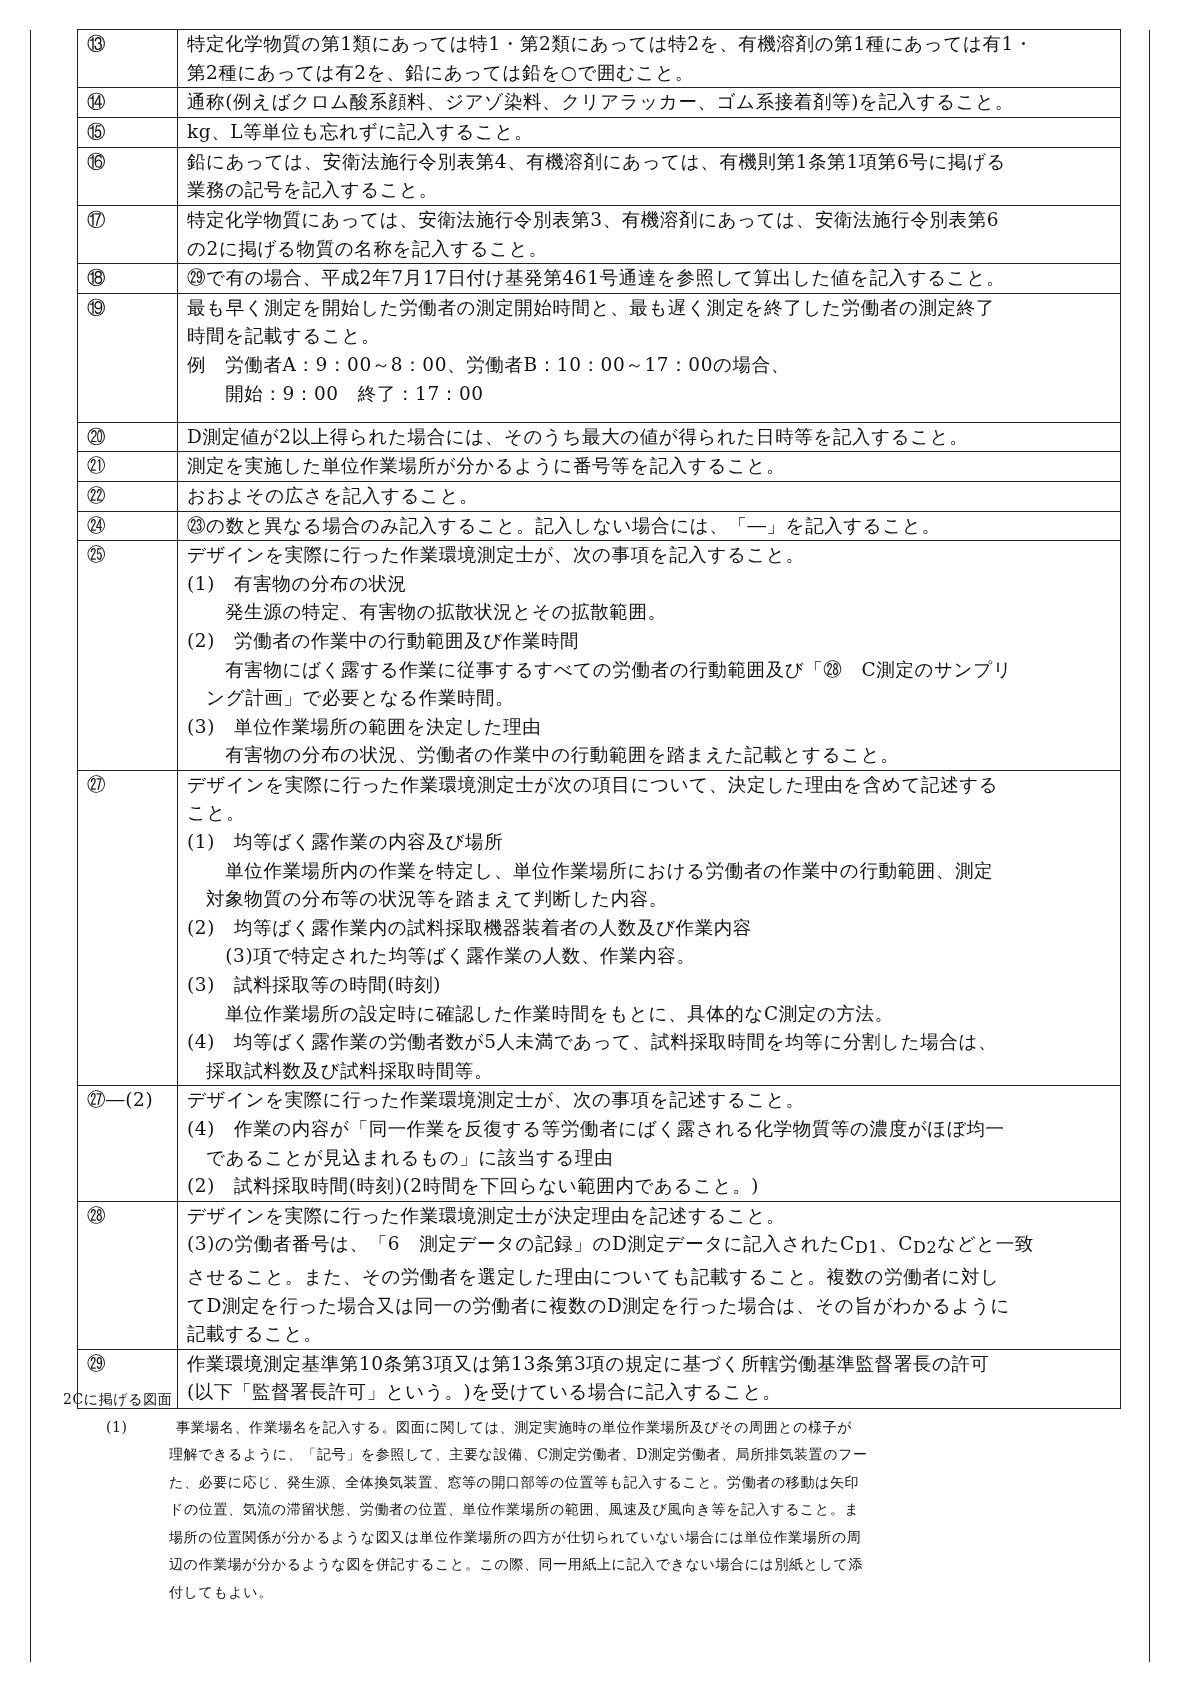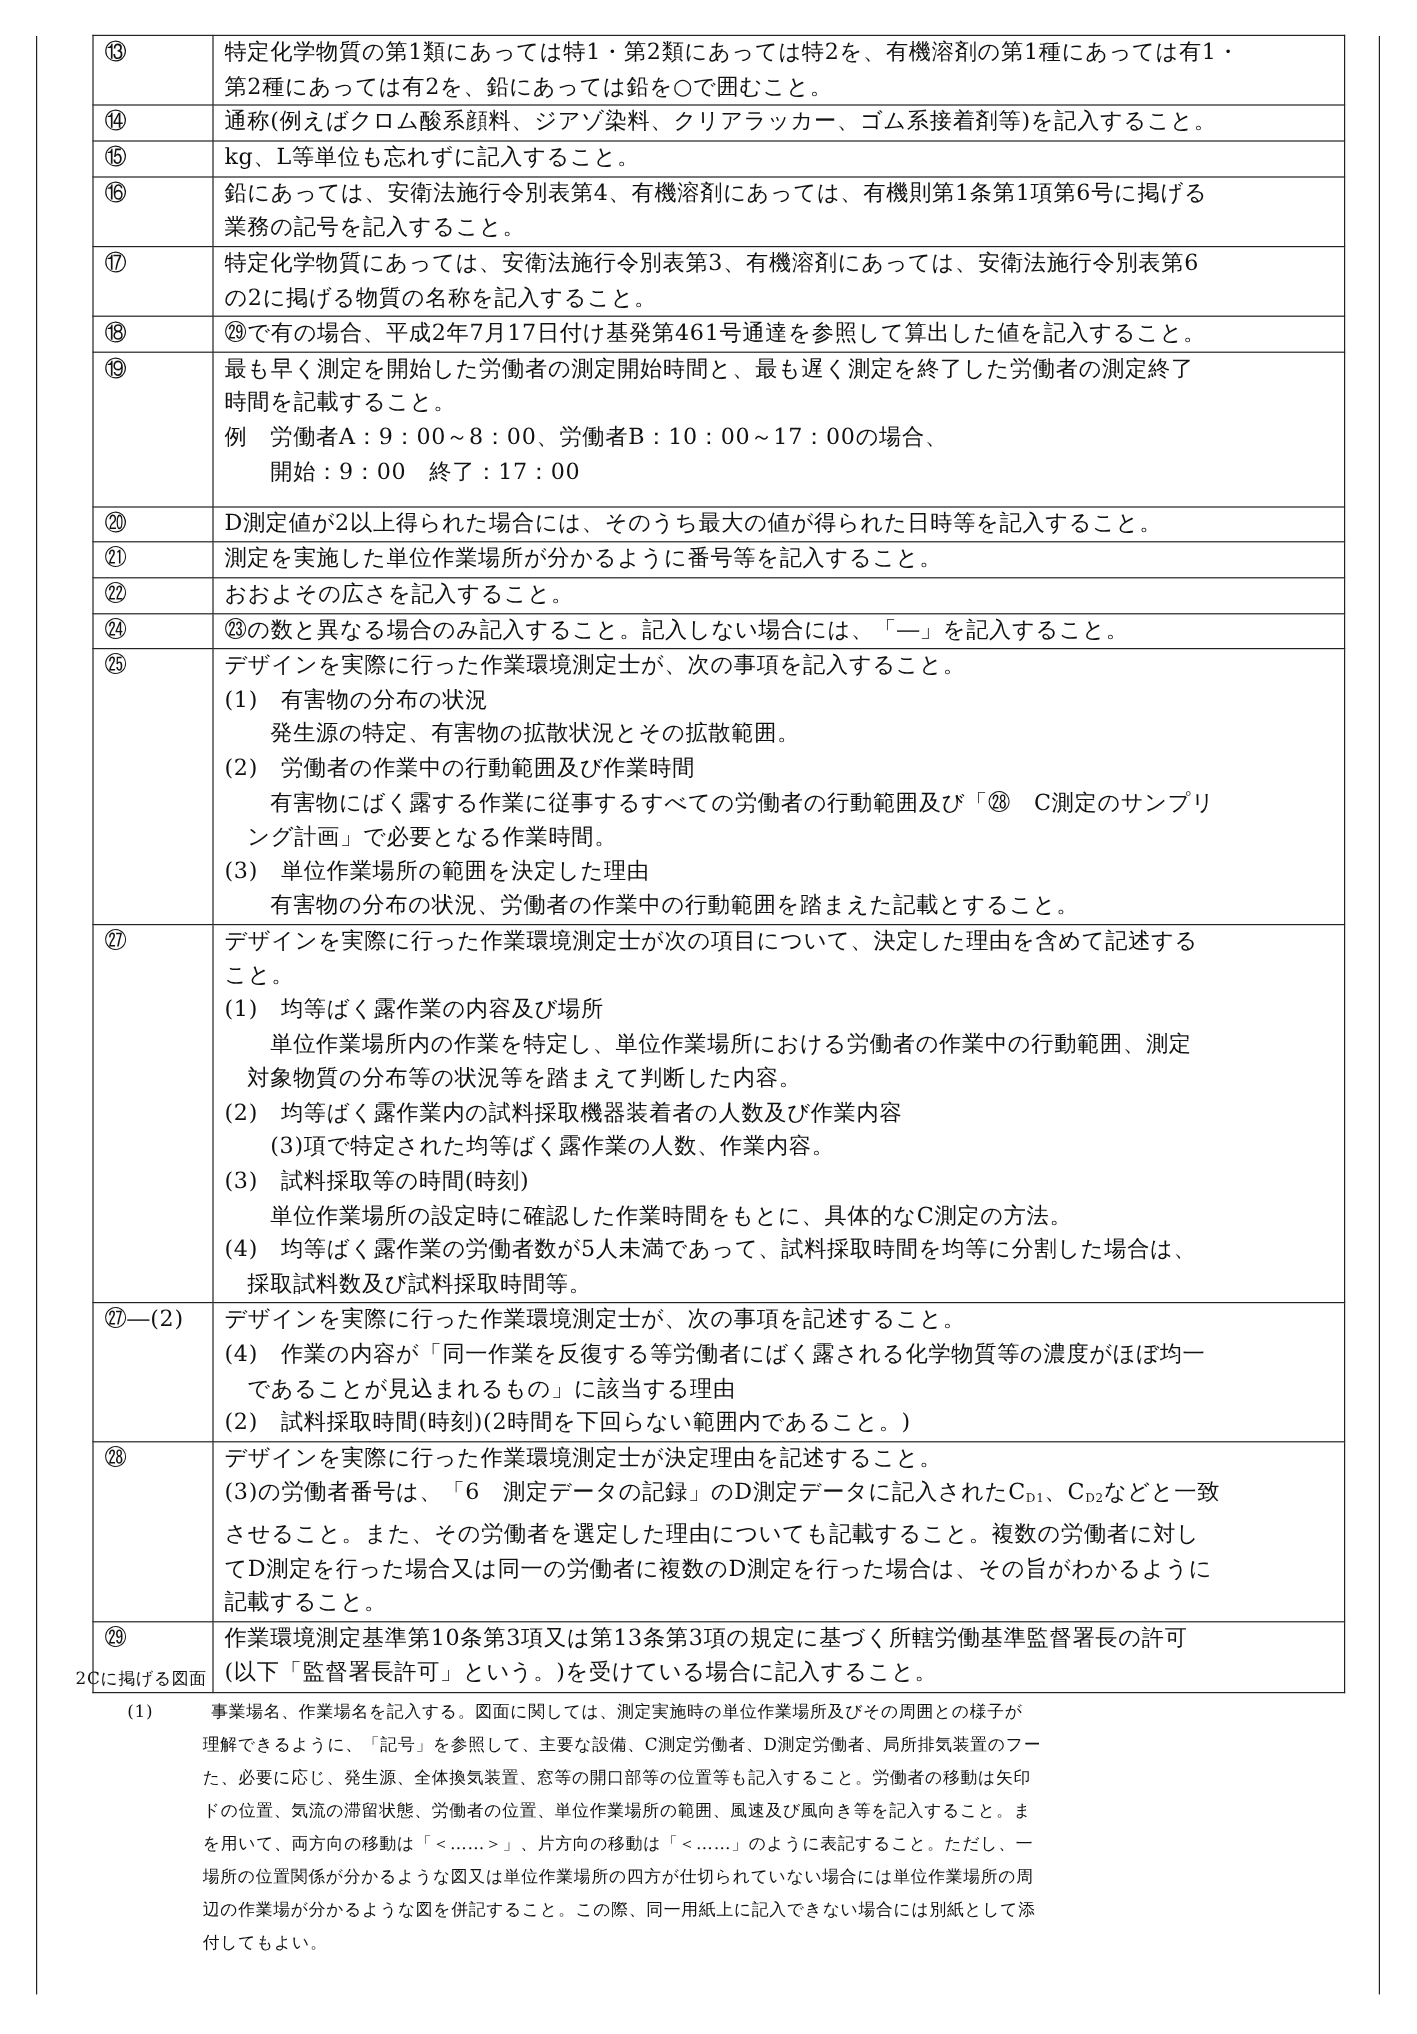--- a/index.html
+++ b/index.html
@@ -16,21 +16,21 @@
     border-collapse: collapse; table-layout: fixed;
   }
   table.notes td {
     border: 1px solid #222; vertical-align: top;
     font-size: 18.5px; line-height: 28.6px; padding: 0 6px 0 9px;
     letter-spacing: 0.6px;
   }
   td.num { width: 84px; padding-left: 16px; font-size: 17px; }
   td.num span { display: inline-block; }
   .line { display: block; white-space: nowrap; overflow: hidden; }
-  .sub { font-size: 10px; vertical-align: -3px; text-align: right; }
+  .sub { font-size: 16px; vertical-align: -3px; text-align: right; }
   .section {
     position: absolute; left: 63px; top: 1386px; width: 1090px;
     font-size: 14px; line-height: 27.5px; letter-spacing: 0.6px;
   }
   .section .head { display: block; }
   .section .para { display: block; padding-left: 43px; }
   .section .para .lbl { display: inline-block; width: 65px; }
   .section .para .cont { display: block; padding-left: 63px; white-space: nowrap; }
 </style>
 </head>
@@ -173,19 +173,18 @@
 
 <div class="section">
   <span class="head">2Cに掲げる図面</span>
   <div class="para">
     <span class="lbl">(1)</span>
     <span id="section-first-line">事業場名、作業場名を記入する。図面に関しては、測定実施時の単位作業場所及びその周囲との様子が</span>
     <div id="section-rest">
         <span class="cont">理解できるように、「記号」を参照して、主要な設備、C測定労働者、D測定労働者、局所排気装置のフー</span>
         <span class="cont">た、必要に応じ、発生源、全体換気装置、窓等の開口部等の位置等も記入すること。労働者の移動は矢印</span>
         <span class="cont">ドの位置、気流の滞留状態、労働者の位置、単位作業場所の範囲、風速及び風向き等を記入すること。ま</span>
-        <span class="cont">を用いて、両方向の移動は「＜……＞」、片方向の移動は「＜……」のように表記すること。ただし、一</span>
         <span class="cont">場所の位置関係が分かるような図又は単位作業場所の四方が仕切られていない場合には単位作業場所の周</span>
         <span class="cont">辺の作業場が分かるような図を併記すること。この際、同一用紙上に記入できない場合には別紙として添</span>
         <span class="cont">付してもよい。</span>
       </div>
   </div>
 </div>
 
 </body></html>

